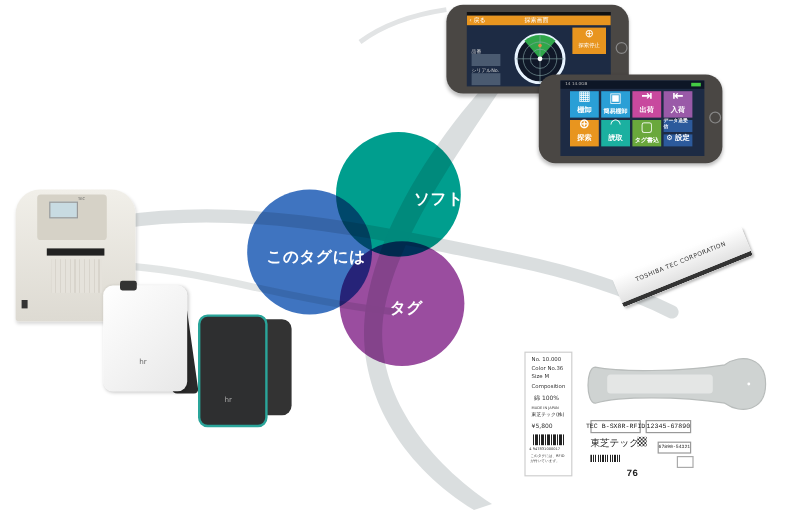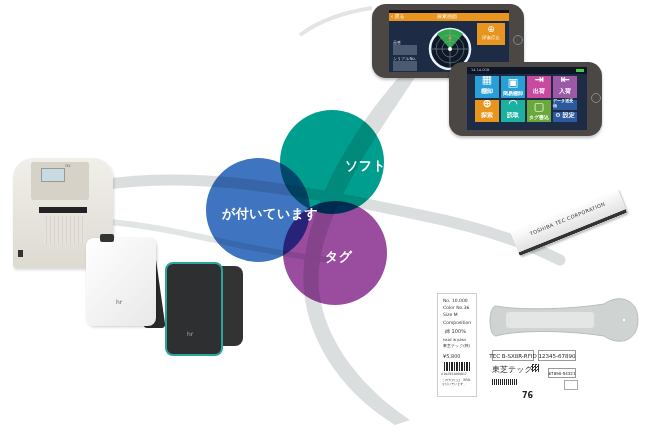--- a/index.html
+++ b/index.html
@@ -25,21 +25,21 @@
 
   <path d="M420 70 C 380 130, 330 200, 320 260 C 310 320, 350 380, 410 420 L 395 425 C 330 385, 295 320, 305 255 C 315 190, 360 120, 405 70 Z" fill="#d8dcdd" opacity="0.95"></path>
   <path d="M300 35 C 320 20, 345 12, 372 8" stroke="#e2e4e5" stroke-width="4" fill="none"></path>
 </svg>
 
 <div class="circle" style="left:280px;top:110px;width:104px;height:104px;background:#009e8e;"></div>
 <div class="circle" style="left:206px;top:158px;width:104px;height:104px;background:#3f74c0;"></div>
 <div class="circle" style="left:283px;top:201px;width:104px;height:104px;background:#9a4d9f;"></div>
 
 <div class="label-txt" style="left:300px;top:157px;margin-left:45px;">ソフトウェア</div>
-<div class="label-txt" style="left:222px;top:205px;">が付いています</div>
+<div class="label-txt" style="left:222px;top:205px;">このタグには</div>
 <div class="label-txt" style="left:325px;top:248px;text-align:right;">タグ</div>
 
 <div class="phone" style="left:372px;top:4px;width:152px;height:74px;">
   <div class="screen" style="left:17px;top:6px;width:120px;height:62px;">
     <div class="abs" style="left:0;top:0;width:120px;height:3px;background:#111;"></div>
     <div class="abs" style="left:0;top:3px;width:120px;height:8px;background:#e8951f;">
       <span class="abs" style="left:2px;top:0;font-size:5px;color:#fff;">‹ <span>戻る</span></span>
       <span class="abs" style="left:48px;top:0;font-size:5px;color:#fff;">探索画面</span>
     </div>
     <div class="abs" style="left:4px;top:30px;font-size:4px;color:#ddd;">
@@ -153,21 +153,21 @@
   <div style="position:absolute;left:7px;top:34px;font-size:5px;">綿 100%</div>
   <div style="position:absolute;left:5px;top:44px;font-size:3px;">MADE IN JAPAN</div>
   <div style="position:absolute;left:5px;top:49px;font-size:4px;">東芝テック(株)</div>
   <div style="position:absolute;left:5px;top:59px;font-size:5px;">¥5,800</div>
   <div style="position:absolute;left:6px;top:68px;width:26px;height:9px;background:repeating-linear-gradient(90deg,#222 0 1px,#fff 1px 2px,#222 2px 4px,#fff 4px 5px);"></div>
   <div style="position:absolute;left:3px;top:78px;font-size:3px;">4 947831000017</div>
   <div style="position:absolute;left:4px;top:84px;font-size:3px;white-space:pre;">このタグには、RFID
 が付いています。</div>
 </div>
 
-<div class="abs" style="left:488px;top:346px;width:90px;height:50px;">
+<div class="abs" style="left:488px;top:346px;width:90px;height:50px;font-family:Liberation Mono, monospace;">
   <div class="lbl-box" style="left:4px;top:4px;width:40px;height:9px;">TEC B-SX8R-RFID</div>
   <div class="lbl-box" style="left:50px;top:4px;width:36px;height:9px;">12345-67890</div>
   <div class="abs" style="left:4px;top:18px;font-size:8px;color:#222;">東芝テック</div>
   <div class="abs" style="left:43px;top:18px;width:8px;height:8px;background:repeating-conic-gradient(#333 0 25%,#fff 0 50%) 0 0/3px 3px;"></div>
   <div class="lbl-box" style="left:60px;top:22px;width:26px;height:8px;font-size:4px;">67890-54321</div>
   <div class="abs" style="left:4px;top:33px;width:26px;height:6px;background:repeating-linear-gradient(90deg,#222 0 1px,#fff 1px 2px);"></div>
   <div class="abs" style="left:34px;top:31px;font-size:8px;font-weight:bold;color:#222;margin-top:14px;">76</div>
   <div class="abs" style="left:76px;top:34px;width:12px;height:8px;border:1px solid #aaa;"></div>
 </div>
 

